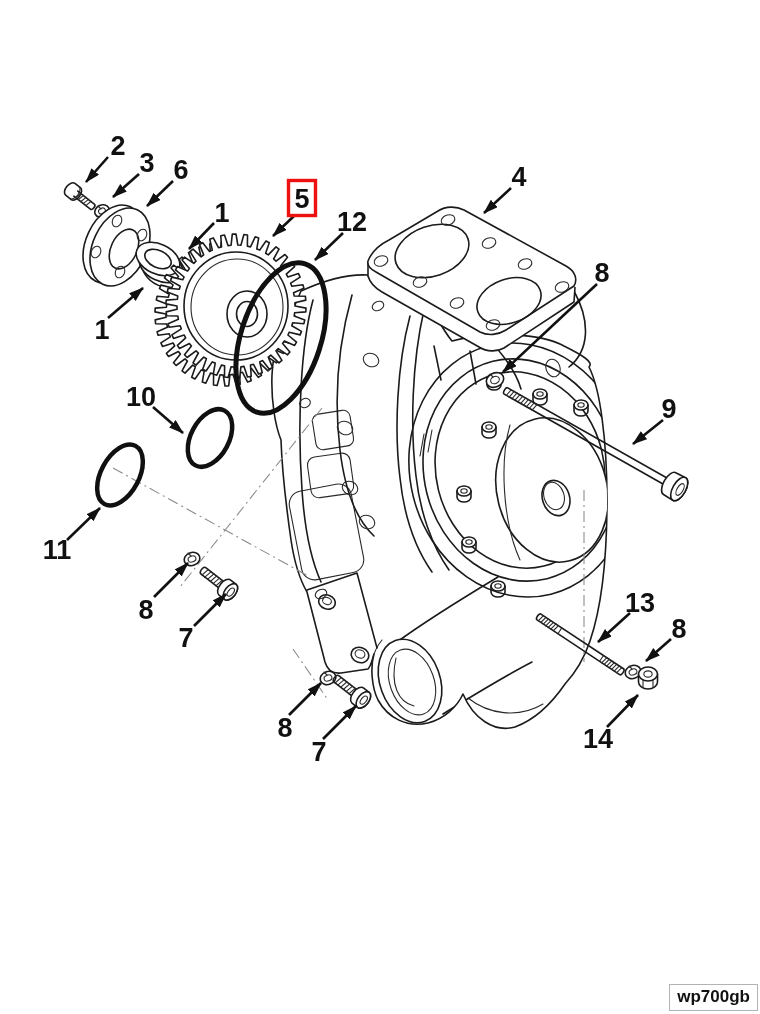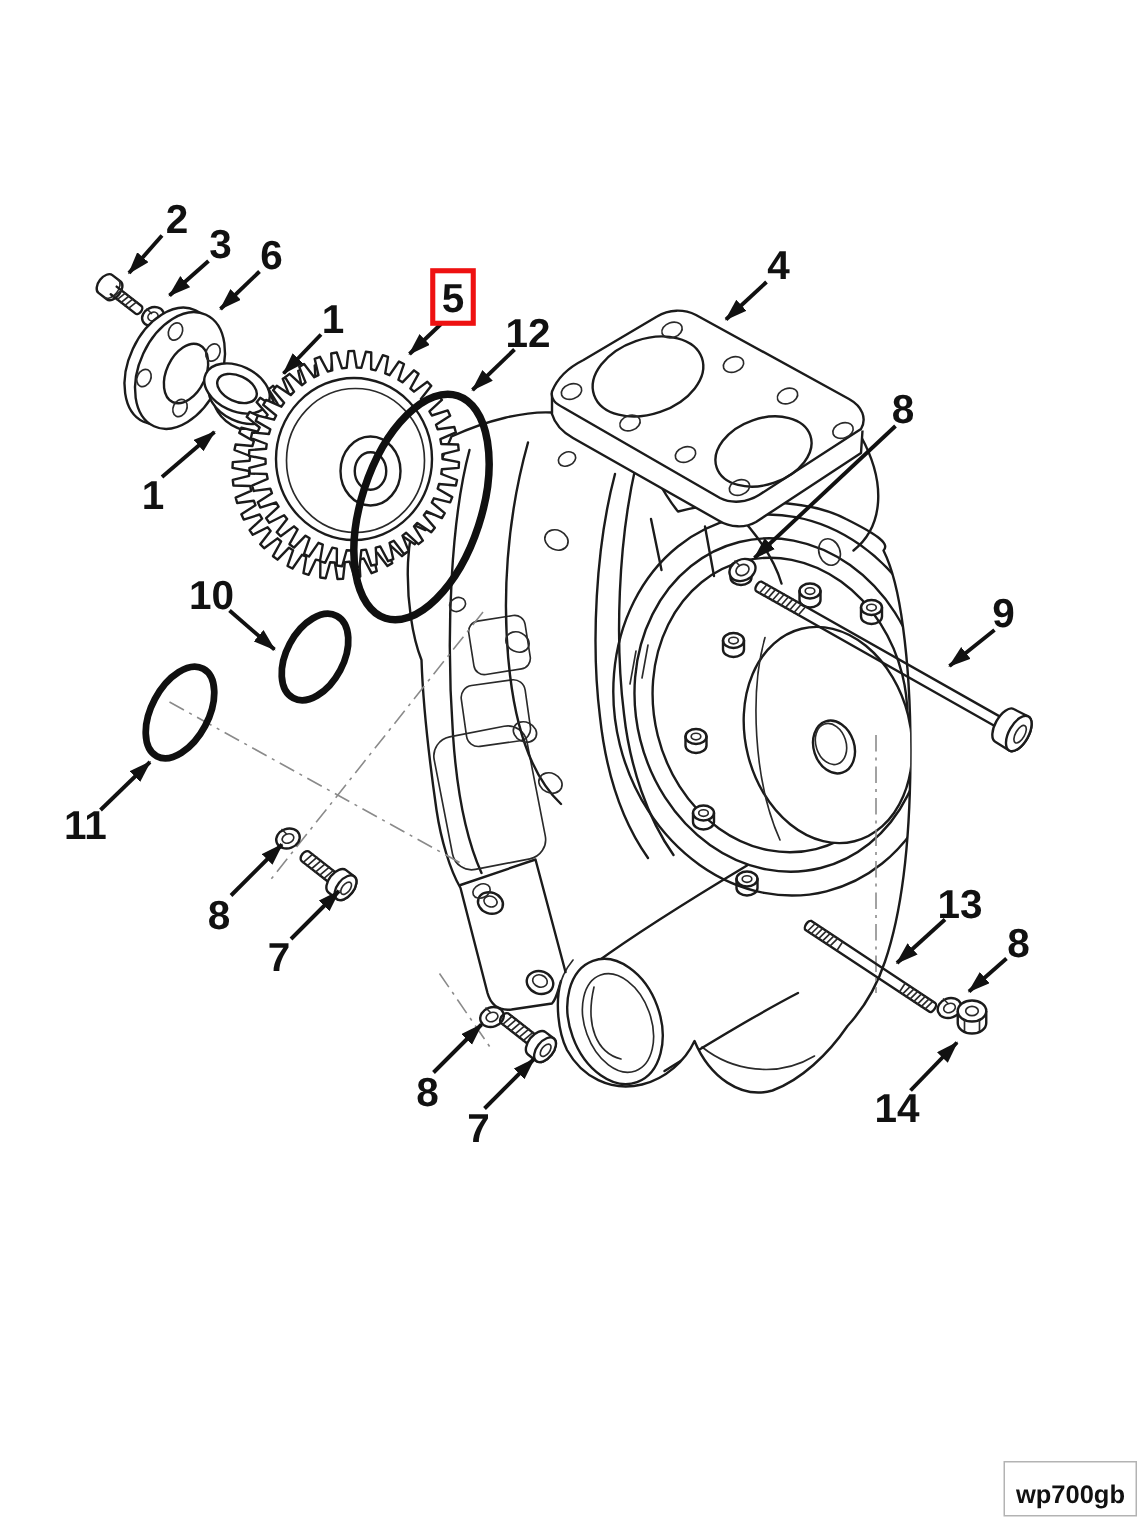--- a/index.html
+++ b/index.html
@@ -9,21 +9,21 @@
   .outline{fill:none;stroke:#1b1b1b;stroke-width:1.6;stroke-linecap:round;stroke-linejoin:round;}
   .fillw{fill:#ffffff;stroke:#1b1b1b;stroke-width:1.6;stroke-linejoin:round;}
   .thin{fill:none;stroke:#2a2a2a;stroke-width:1.1;stroke-linecap:round;}
   .oring{fill:none;stroke:#101010;}
   .construction{fill:none;stroke:#8a8a8a;stroke-width:1.05;stroke-dasharray:11 4 2 4;}
   .callout-arrow{stroke:#111111;stroke-width:2.6;}
   .callout-label{font:bold 27px "Liberation Sans", sans-serif;fill:#111111;
                  text-anchor:middle;dominant-baseline:central;}
   .highlight-box{fill:none;stroke-width:3.4;}
   #watermark{position:absolute;right:2px;bottom:3px;border:1.5px solid #b3b3b3;
-             padding:12px 7px 3px 7px;font:bold 17px "Liberation Sans", sans-serif;color:#111;}
+             padding:2px 7px 3px 7px;font:bold 17px "Liberation Sans", sans-serif;color:#111;}
 </style>
 </head>
 <body>
 
 <div id="stage">
 <svg width="760" height="1014" viewBox="0 0 760 1014">
   <defs>
     <marker id="arrowhead" markerUnits="userSpaceOnUse" markerWidth="16" markerHeight="12" refX="14" refY="5" orient="auto">
       <path d="M0,0 L15,5 L0,10 Z" fill="#111111"></path>
     </marker>

